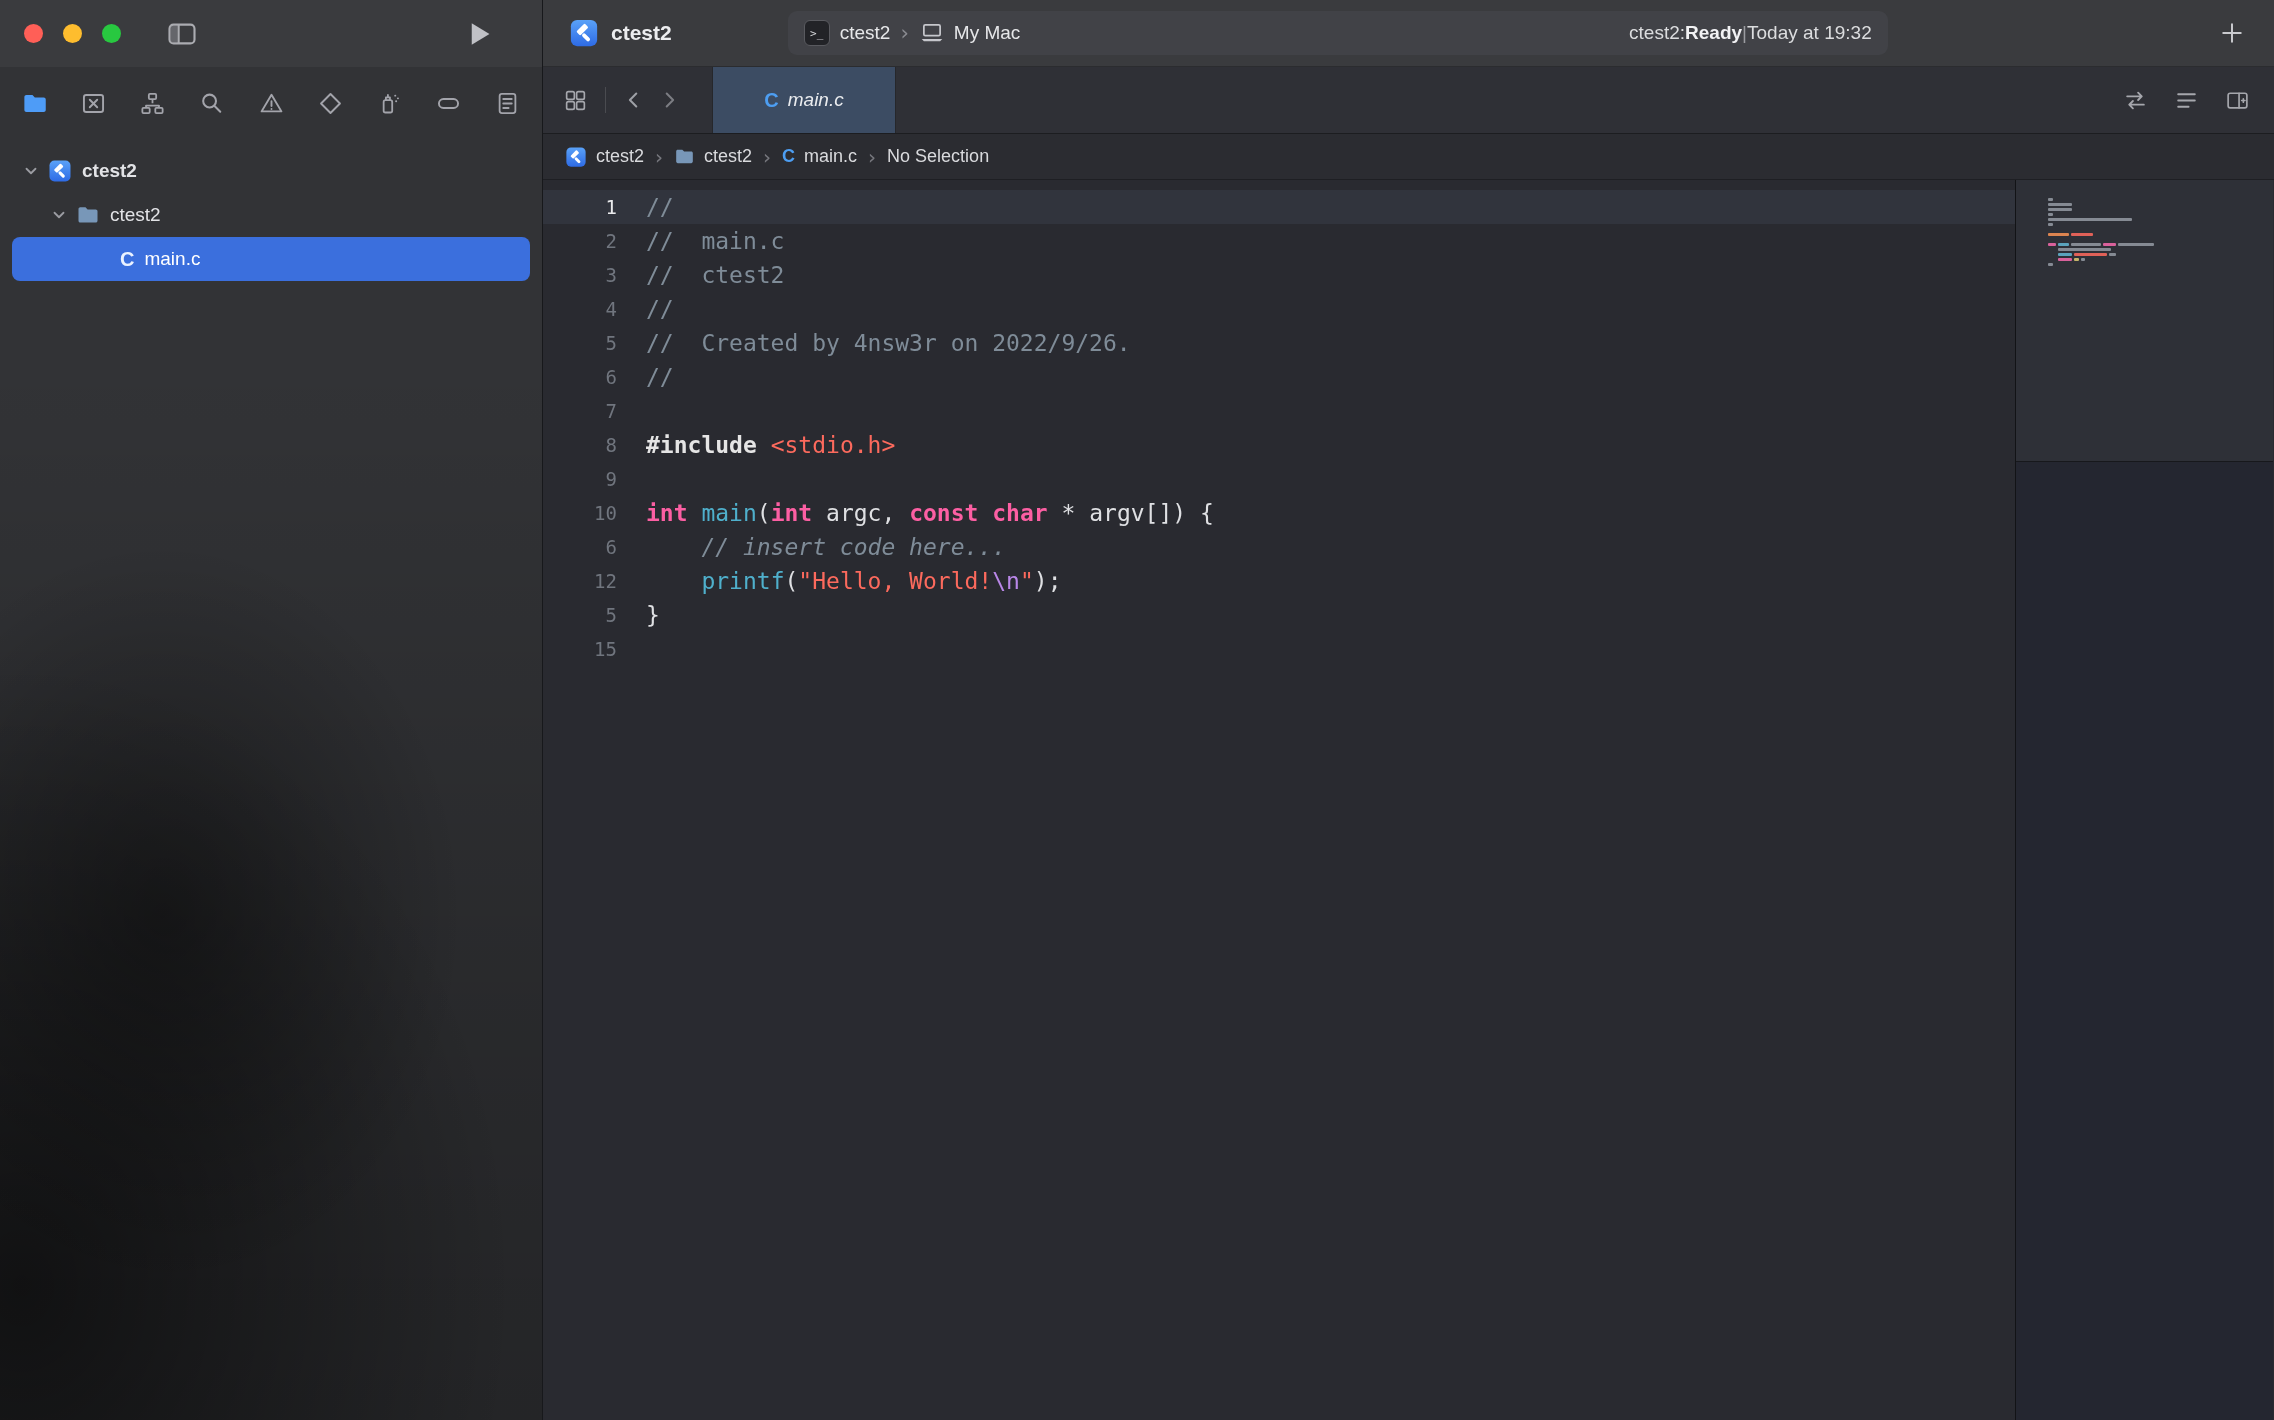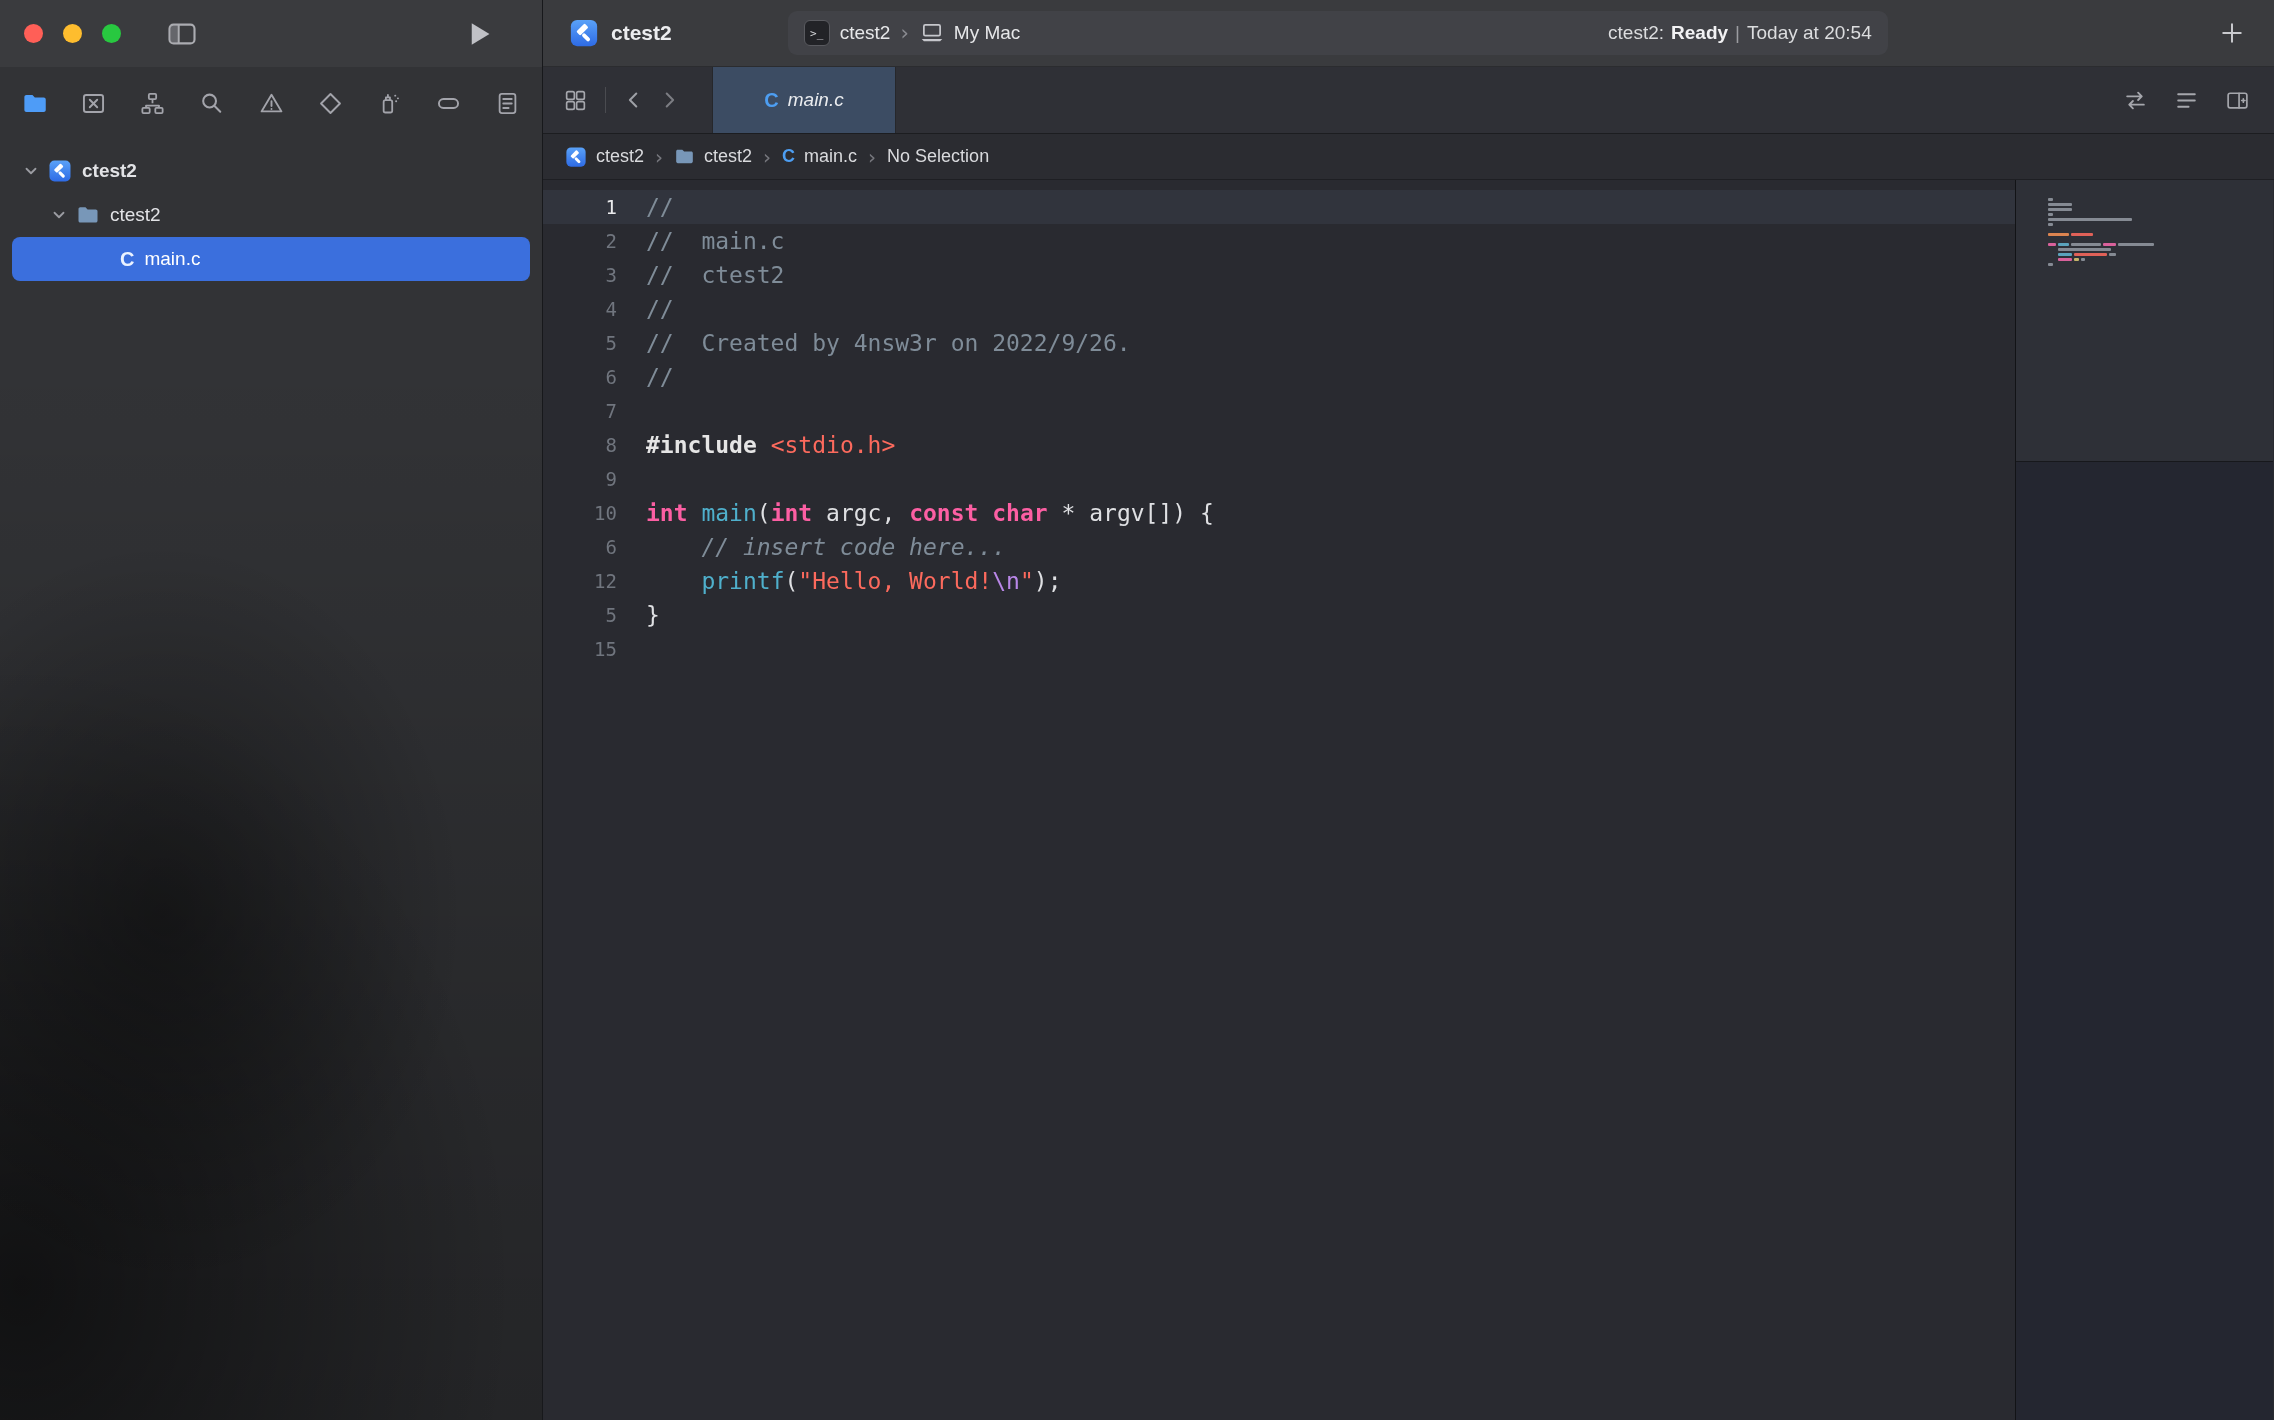--- a/index.html
+++ b/index.html
@@ -43,21 +43,21 @@
       linear-gradient(180deg, transparent 5%, rgba(0,0,0,0.20) 65%, rgba(0,0,0,0.28) 100%);}
   
   .main-toolbar{height:67px;background:#3A3B3E;border-bottom:1px solid #2B2C2F;display:flex;align-items:center;padding:0 0 0 26px;box-sizing:border-box;}
   .app-icon{width:30px;height:30px;}
   .proj-title{font-size:21px;font-weight:bold;color:#ECEDEF;margin-left:12px;}
   .scheme-capsule{margin-left:116px;width:1100px;height:44px;border-radius:9px;background:#414247;display:flex;align-items:center;padding:0 16px;box-sizing:border-box;font-size:19px;color:#E6E7E9;}
   .scheme-icon{width:26px;height:26px;border-radius:6px;background:#222327;border:1px solid #595A5F;box-sizing:border-box;display:flex;align-items:center;justify-content:center;margin-right:10px;}
   .scheme-icon::after{content:">_";font-family:"DejaVu Sans Mono",monospace;font-size:11px;color:#D8D9DC;line-height:1;}
   .crumb-sep{color:#8A8B91;font-size:21px;margin:0 10px;font-family:"DejaVu Sans",sans-serif;}
   .dest-icon{margin-right:9px;}
-  .scheme-status{margin-left:auto;font-size:19px;color:#DCDDDF;display:flex;align-items:center;gap:7px;white-space:nowrap;justify-content:flex-end;}
+  .scheme-status{margin-left:auto;font-size:19px;color:#DCDDDF;display:flex;align-items:center;white-space:nowrap;justify-content:flex-end;}
   .scheme-status .st-bold{font-weight:bold;color:#F2F2F4;}
   .scheme-status .st-sep{color:#9B9CA1;}
   .toolbar-spacer{flex:1;}
   .add-btn{margin-right:28px;display:flex;}
   
   .tabbar{height:67px;background:#2F3036;border-bottom:1px solid #1C1D20;box-sizing:border-box;display:flex;align-items:stretch;}
   .tabbar-left{display:flex;align-items:center;padding-left:20px;gap:13px;}
   .tb-sep{width:1px;height:26px;background:#4A4B50;margin:0 4px;}
   .tab{margin-left:32px;width:182px;background:#3C4C63;border-left:1px solid #26272B;border-right:1px solid #26272B;display:flex;align-items:center;justify-content:center;gap:9px;}
   .tab-label{font-size:19px;font-style:italic;color:#EAECEF;}
@@ -237,21 +237,21 @@
         <svg width="26" height="24" viewBox="0 0 24 22" fill="none" stroke="#C6C7CC" stroke-width="1.6">
             <rect x="4.5" y="3.5" width="15" height="10" rx="1.3"></rect>
             <path d="M2.5 16.5h19l-2 2.2h-15z" fill="#C6C7CC" stroke="none"></path>
           </svg>
       </span>
       <span>My Mac</span>
       <span class="scheme-status">
         <span>ctest2:</span>
         <span class="st-bold">Ready</span>
         <span class="st-sep">|</span>
-        <span>Today at 20:54</span>
+        <span>Today at 19:32</span>
       </span>
     </div>
 
     <span class="toolbar-spacer"></span>
     <span class="tb-icon add-btn">
       <svg width="28" height="28" viewBox="0 0 24 24" fill="none" stroke="#C9CACE" stroke-width="1.7" stroke-linecap="round">
           <path d="M12 4.5v15M4.5 12h15"></path>
         </svg>
     </span>
   </div>

